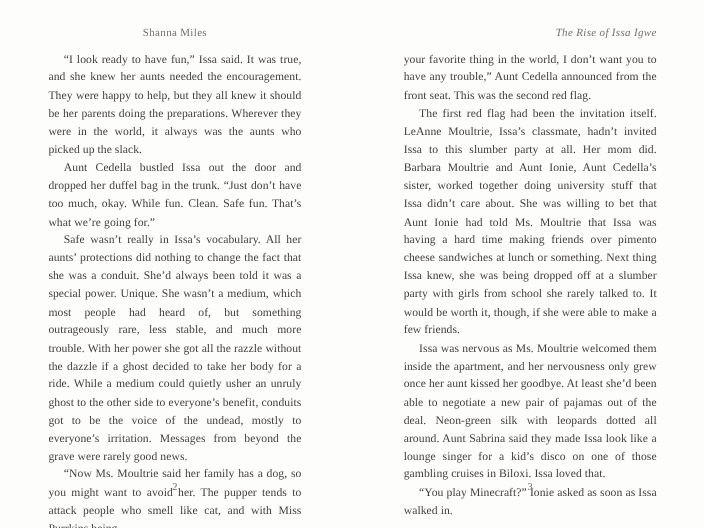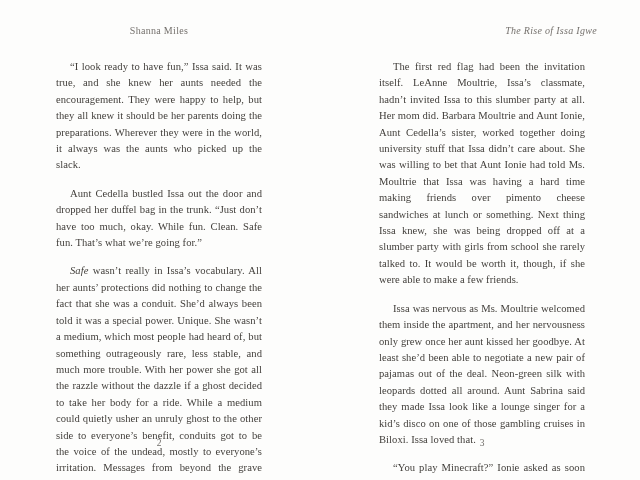--- a/index.html
+++ b/index.html
@@ -36,23 +36,23 @@
   .text-block{
     position:absolute;top:47px;width:230px;
     text-align:justify;
     font-size:10.6px;
     line-height:16.4px;
     letter-spacing:0.05px;
     color:var(--text-color);
   }
   .page.left .text-block{left:44px;}
   .page.right .text-block{left:47px;}
-  .para{margin:12px;}
+  .para{margin:0;}
   .para.indent{text-indent:14px;}
-  .italic{font-style:italic;}
+  .italic{}
   .page-number{
     position:absolute;top:438px;width:230px;
     text-align:center;
     font-size:9.5px;
     color:#6f6c68;
   }
   .page.left .page-number{left:44px;}
   .page.right .page-number{left:47px;}
 </style>
 </head>
@@ -67,20 +67,21 @@
         <p class="para indent"><span>Aunt Cedella bustled Issa out the door and dropped her duffel bag in the trunk. “Just don’t have too much, okay. While fun. Clean. Safe fun. That’s what we’re going for.”</span></p>
         <p class="para indent"><span class="italic">Safe</span><span> wasn’t really in Issa’s vocabulary. All her aunts’ protections did nothing to change the fact that she was a conduit. She’d always been told it was a special power. Unique. She wasn’t a medium, which most people had heard of, but something outrageously rare, less stable, and much more trouble. With her power she got all the razzle without the dazzle if a ghost decided to take her body for a ride. While a medium could quietly usher an unruly ghost to the other side to everyone’s benefit, conduits got to be the voice of the undead, mostly to everyone’s irritation. Messages from beyond the grave were rarely good news.</span></p>
         <p class="para indent"><span>“Now Ms. Moultrie said her family has a dog, so you might want to avoid her. The pupper tends to attack people who smell like cat, and with Miss Purrkins being</span></p>
       </div>
     <div class="page-number">2</div>
   </section>
 
   <section class="page right">
     <div class="running-header">The Rise of Issa Igwe</div>
     <div class="text-block">
+        <p class="para"><span>your favorite thing in the world, I don’t want you to have any trouble,” Aunt Cedella announced from the front seat. This was the second red flag.</span></p>
         <p class="para indent"><span>The first red flag had been the invitation itself. LeAnne Moultrie, Issa’s classmate, hadn’t invited Issa to this slumber party at all. Her mom did. Barbara Moultrie and Aunt Ionie, Aunt Cedella’s sister, worked together doing university stuff that Issa didn’t care about. She was willing to bet that Aunt Ionie had told Ms. Moultrie that Issa was having a hard time making friends over pimento cheese sandwiches at lunch or something. Next thing Issa knew, she was being dropped off at a slumber party with girls from school she rarely talked to. It would be worth it, though, if she were able to make a few friends.</span></p>
         <p class="para indent"><span>Issa was nervous as Ms. Moultrie welcomed them inside the apartment, and her nervousness only grew once her aunt kissed her goodbye. At least she’d been able to negotiate a new pair of pajamas out of the deal. Neon-green silk with leopards dotted all around. Aunt Sabrina said they made Issa look like a lounge singer for a kid’s disco on one of those gambling cruises in Biloxi. Issa loved that.</span></p>
         <p class="para indent"><span>“You play Minecraft?” Ionie asked as soon as Issa walked in.</span></p>
       </div>
     <div class="page-number">3</div>
   </section>
 
 </div>
 
 </body></html>

